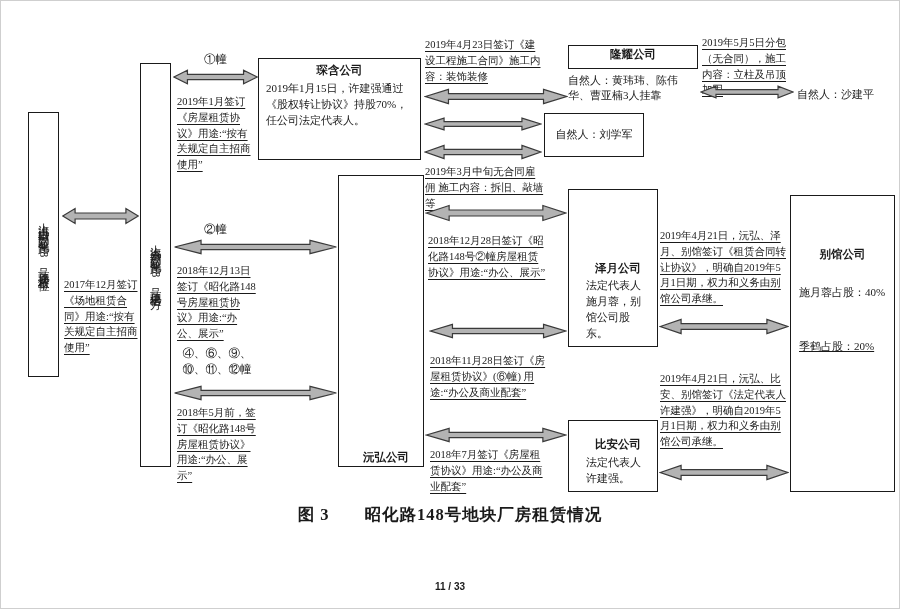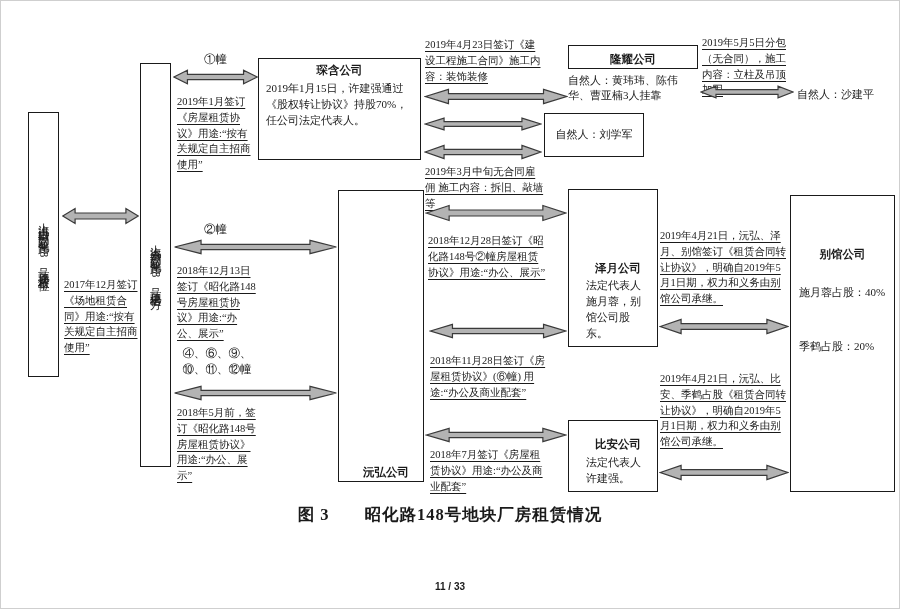--- a/index.html
+++ b/index.html
@@ -86,21 +86,21 @@
     <div class="body-text">2019年1月15日，许建强通过《股权转让协议》持股70%，任公司法定代表人。</div>
   </div>
 
   <div class="note" style="left:424px; top:36px; width:120px;">2019年4月23日签订《建设工程施工合同》施工内容：装饰装修</div>
   <div class="darrow" style="left:423px; top:87px; width:144px; height:17px;">
       <svg width="100%" height="100%" viewBox="0 0 100 24" preserveAspectRatio="none">
         <polygon points="1,12 17,2 17,8 83,8 83,2 99,12 83,22 83,16 17,16 17,22" fill="#b3b3b3" stroke="#3a3a3a" stroke-width="1.2" vector-effect="non-scaling-stroke"></polygon>
       </svg>
     </div>
 
-  <div class="box" style="left:567px; top:44px; width:130px; height:24px; display:flex; align-items:flex-end; justify-content:center;">
+  <div class="box" style="left:567px; top:44px; width:130px; height:24px; display:flex; align-items:flex-start; justify-content:center;">
     <span class="title">隆耀公司</span>
   </div>
   <div class="plain" style="left:567px; top:72px; width:130px;">自然人：黄玮玮、陈伟华、曹亚楠3人挂靠</div>
 
   <div class="note" style="left:701px; top:34px; width:94px;">2019年5月5日分包（无合同），施工内容：立柱及吊顶加固</div>
   <div class="darrow" style="left:699px; top:84px; width:94px; height:14px;">
       <svg width="100%" height="100%" viewBox="0 0 100 24" preserveAspectRatio="none">
         <polygon points="1,12 17,2 17,8 83,8 83,2 99,12 83,22 83,16 17,16 17,22" fill="#b3b3b3" stroke="#3a3a3a" stroke-width="1.2" vector-effect="non-scaling-stroke"></polygon>
       </svg>
     </div>
@@ -115,21 +115,21 @@
     <span>自然人：刘学军</span>
   </div>
 
   <div class="darrow" style="left:423px; top:143px; width:118px; height:16px;">
       <svg width="100%" height="100%" viewBox="0 0 100 24" preserveAspectRatio="none">
         <polygon points="1,12 17,2 17,8 83,8 83,2 99,12 83,22 83,16 17,16 17,22" fill="#b3b3b3" stroke="#3a3a3a" stroke-width="1.2" vector-effect="non-scaling-stroke"></polygon>
       </svg>
     </div>
   <div class="note" style="left:424px; top:163px; width:120px;">2019年3月中旬无合同雇佣 施工内容：拆旧、敲墙等</div>
 
-  <div class="box cflex" style="left:337px; top:189px; width:86px; height:292px; align-items:center;">
+  <div class="box cflex" style="left:337px; top:174px; width:86px; height:292px; align-items:center;">
     <span class="title">沅弘公司</span>
   </div>
 
   <div class="darrow" style="left:424px; top:203px; width:142px; height:18px;">
       <svg width="100%" height="100%" viewBox="0 0 100 24" preserveAspectRatio="none">
         <polygon points="1,12 17,2 17,8 83,8 83,2 99,12 83,22 83,16 17,16 17,22" fill="#b3b3b3" stroke="#3a3a3a" stroke-width="1.2" vector-effect="non-scaling-stroke"></polygon>
       </svg>
     </div>
   <div class="note" style="left:427px; top:232px; width:118px;">2018年12月28日签订《昭化路148号②幢房屋租赁协议》用途:“办公、展示”</div>
 
@@ -157,29 +157,29 @@
     <div class="body-text">法定代表人许建强。</div>
   </div>
 
   <div class="note" style="left:659px; top:227px; width:127px;">2019年4月21日，沅弘、泽月、别馆签订《租赁合同转让协议》，明确自2019年5月1日期，权力和义务由别馆公司承继。</div>
   <div class="darrow" style="left:658px; top:317px; width:130px; height:17px;">
       <svg width="100%" height="100%" viewBox="0 0 100 24" preserveAspectRatio="none">
         <polygon points="1,12 17,2 17,8 83,8 83,2 99,12 83,22 83,16 17,16 17,22" fill="#b3b3b3" stroke="#3a3a3a" stroke-width="1.2" vector-effect="non-scaling-stroke"></polygon>
       </svg>
     </div>
 
-  <div class="note" style="left:659px; top:370px; width:127px;">2019年4月21日，沅弘、比安、季鹤占股《租赁合同转让协议》，明确自2019年5月1日期，权力和义务由别馆公司承继。</div>
+  <div class="note" style="left:659px; top:370px; width:127px;">2019年4月21日，沅弘、比安、别馆签订《法定代表人许建强》，明确自2019年5月1日期，权力和义务由别馆公司承继。</div>
   <div class="darrow" style="left:658px; top:463px; width:130px; height:17px;">
       <svg width="100%" height="100%" viewBox="0 0 100 24" preserveAspectRatio="none">
         <polygon points="1,12 17,2 17,8 83,8 83,2 99,12 83,22 83,16 17,16 17,22" fill="#b3b3b3" stroke="#3a3a3a" stroke-width="1.2" vector-effect="non-scaling-stroke"></polygon>
       </svg>
     </div>
 
   <div class="box" style="left:789px; top:194px; width:105px; height:297px; padding:50px 8px 12px 8px;">
     <div class="title">别馆公司</div>
     <div style="margin-top:22px;">施月蓉占股：40%</div>
-    <div style="margin-top:38px;">季鹤占股：20%</div>
+    <div style="margin-top:38px;text-decoration:underline;">季鹤占股：20%</div>
   </div>
 
   <div id="caption" style="top:503px;">图 3　　昭化路148号地块厂房租赁情况</div>
   <div id="pagenum">11 / 33</div>
 
 </div>
 
 </body></html>

